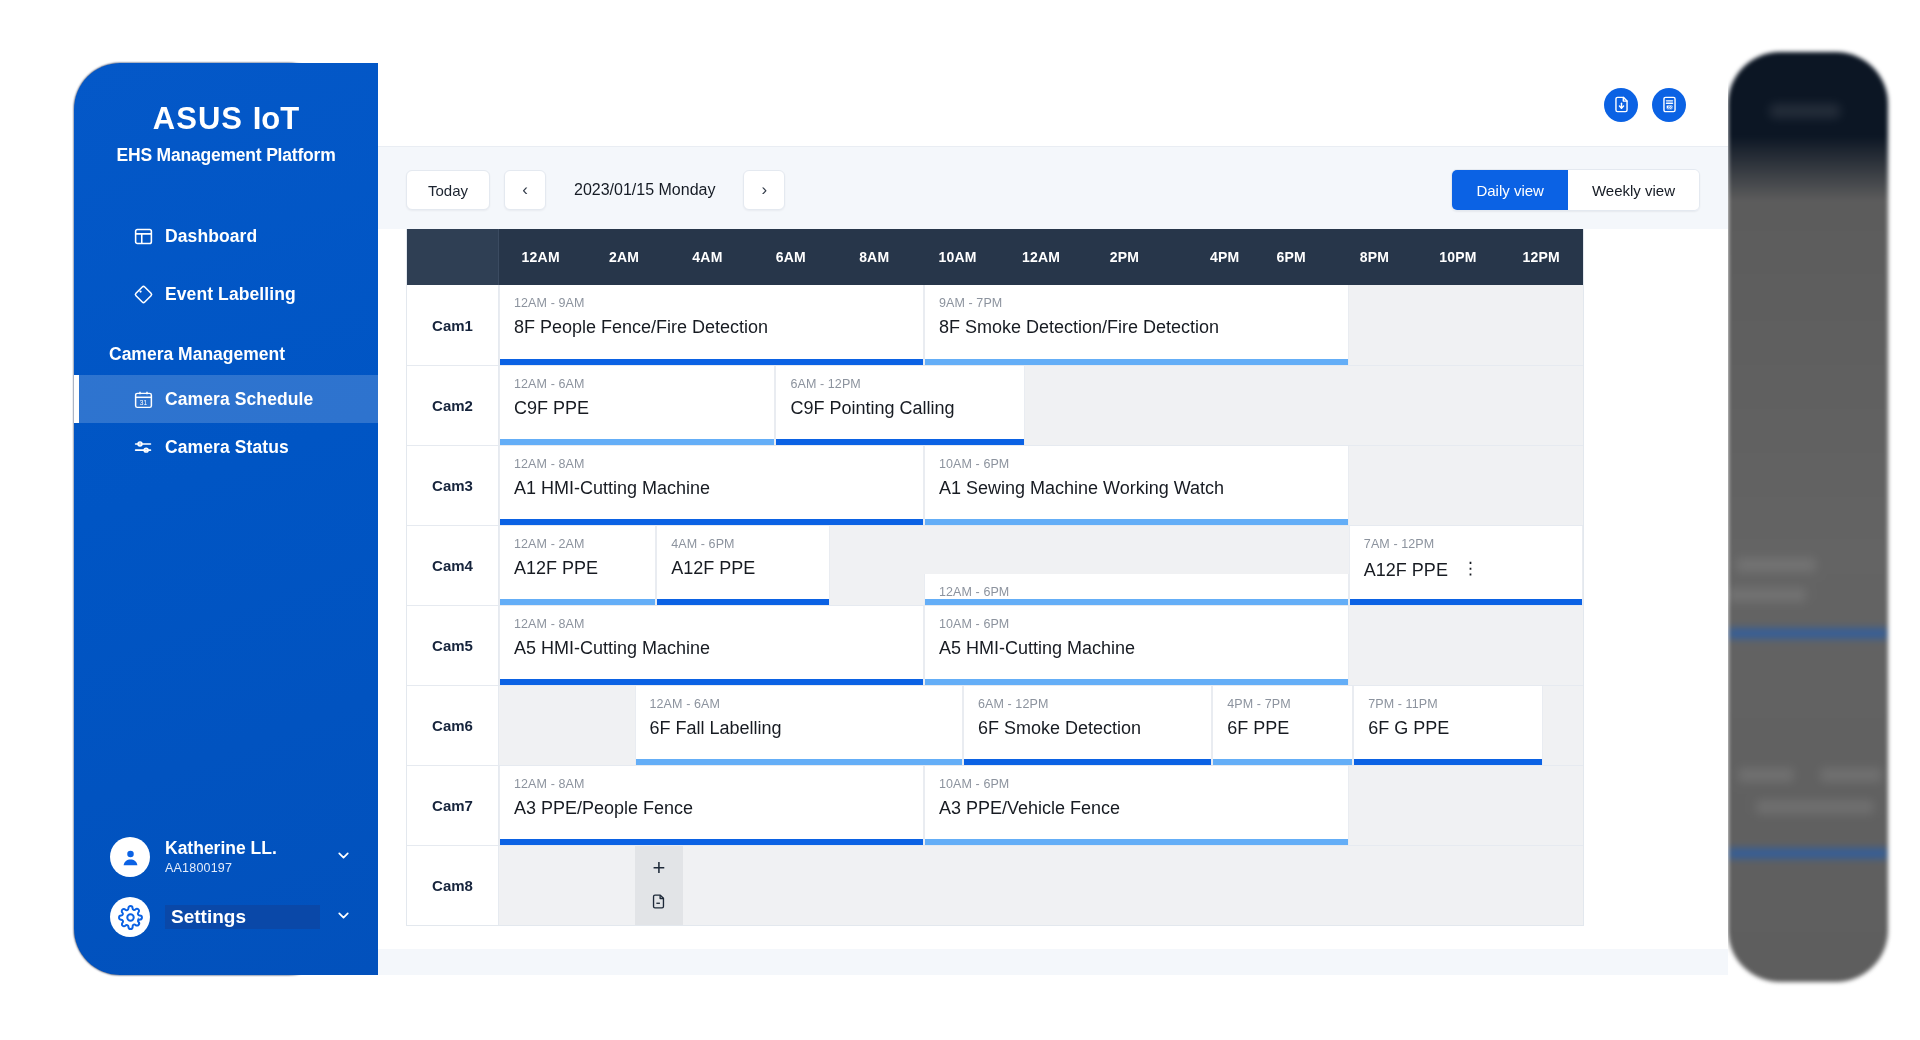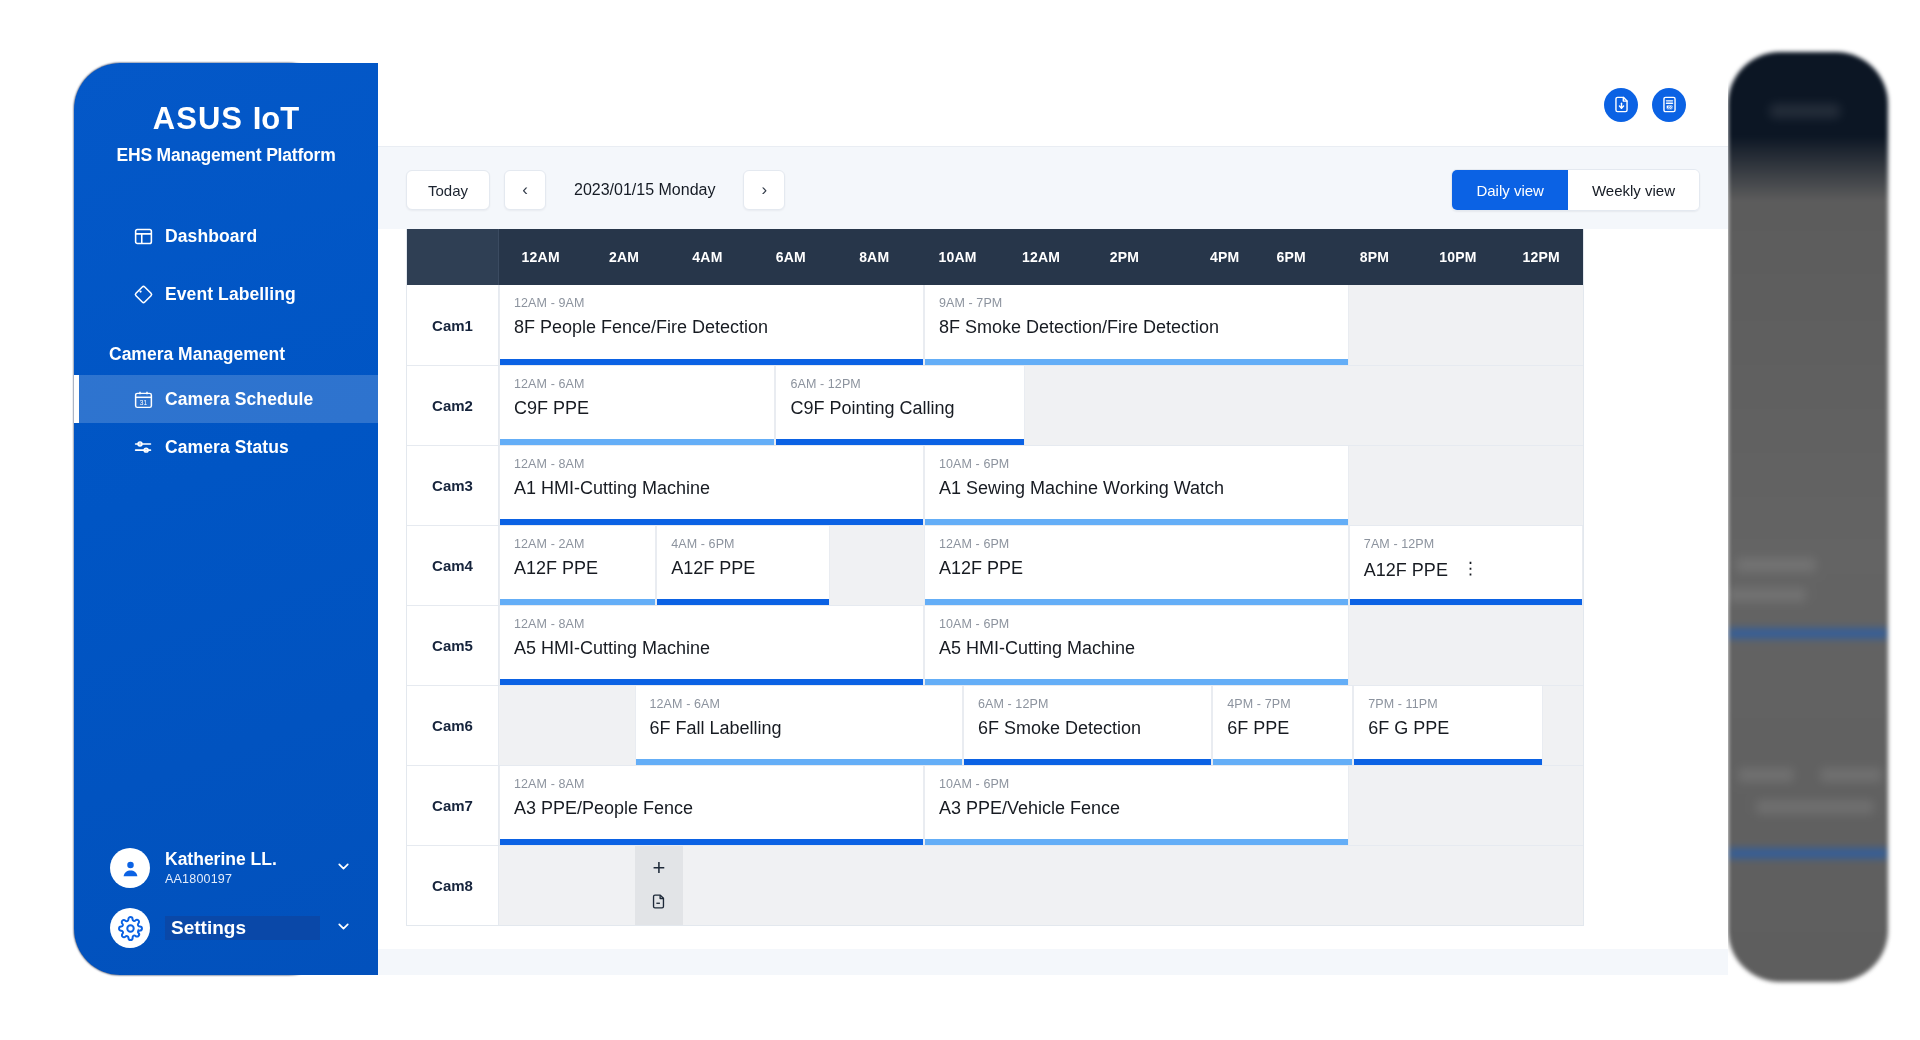--- a/index.html
+++ b/index.html
@@ -84,21 +84,21 @@
     content:""; position:absolute; left:0; top:0; bottom:0; width:5px; background:#fff;
   }
   .nav-gap { height: 10px; }
   .nav-section {
     padding-left: 35px; font-size: 17.5px; font-weight: 700; color:#fff;
     margin-top: 26px; margin-bottom: 10px;
   }
   .ico { width:23px; height:23px; display:inline-flex; align-items:center; justify-content:center; flex:0 0 23px;}
   .ico svg { display:block; }
 
-  .sidebar-foot { margin-top:auto; padding-bottom: 21px; }
+  .sidebar-foot { margin-top:auto; padding-bottom: 32px; }
   .user-row {
     display:flex; align-items:center; gap: 15px;
     padding: 8px 26px 8px 36px; cursor:pointer;
   }
   .avatar {
     width:40px; height:40px; border-radius:50%; background:#fff;
     display:flex; align-items:center; justify-content:center; flex:0 0 40px;
   }
   .user-meta { flex:1 1 auto; line-height:1.15; }
   .user-name { font-size: 17.5px; font-weight:600; color:#fff; }
@@ -445,21 +445,21 @@
                   <div class="blk" style="left: 0%; width: 14.5%;">
                     <div class="t">12AM - 2AM</div>
                     <div class="n">A12F PPE</div>
                     <div class="bar bar-light"></div>
                   </div>
                   <div class="blk" style="left: 14.5%; width: 16%;">
                     <div class="t">4AM - 6PM</div>
                     <div class="n">A12F PPE</div>
                     <div class="bar bar-dark"></div>
                   </div>
-                  <div class="blk" style="left: 39.2%; width: 39.2%;">
+                  <div class="blk" style="left: 39.2%; width: 39.2%; margin-top: 48px;">
                     <div class="t">12AM - 6PM</div>
                     <div class="n">A12F PPE</div>
                     <div class="bar bar-light"></div>
                   </div>
                   <div class="blk" style="left: 78.4%; width: 21.6%;">
                     <div class="t">7AM - 12PM</div>
                     <div class="n">A12F PPE<span class="kebab">⋮</span></div>
                     <div class="bar bar-dark"></div>
                   </div>
                 </div>

